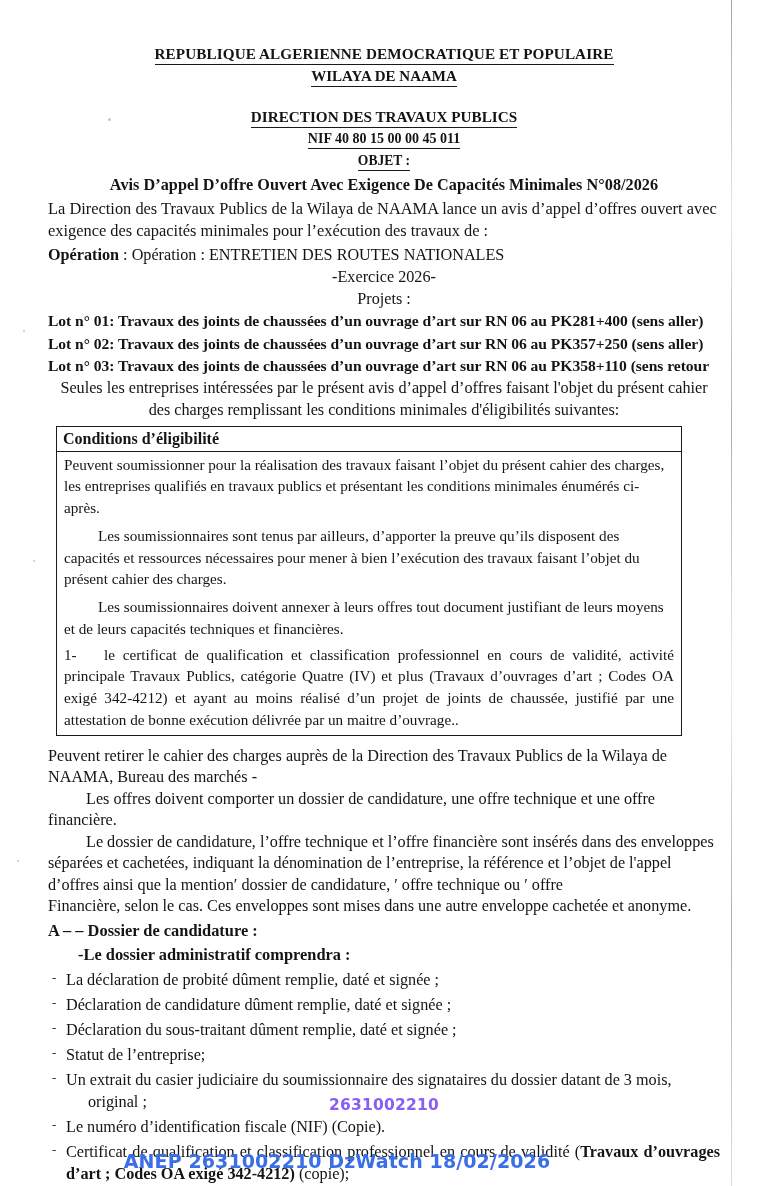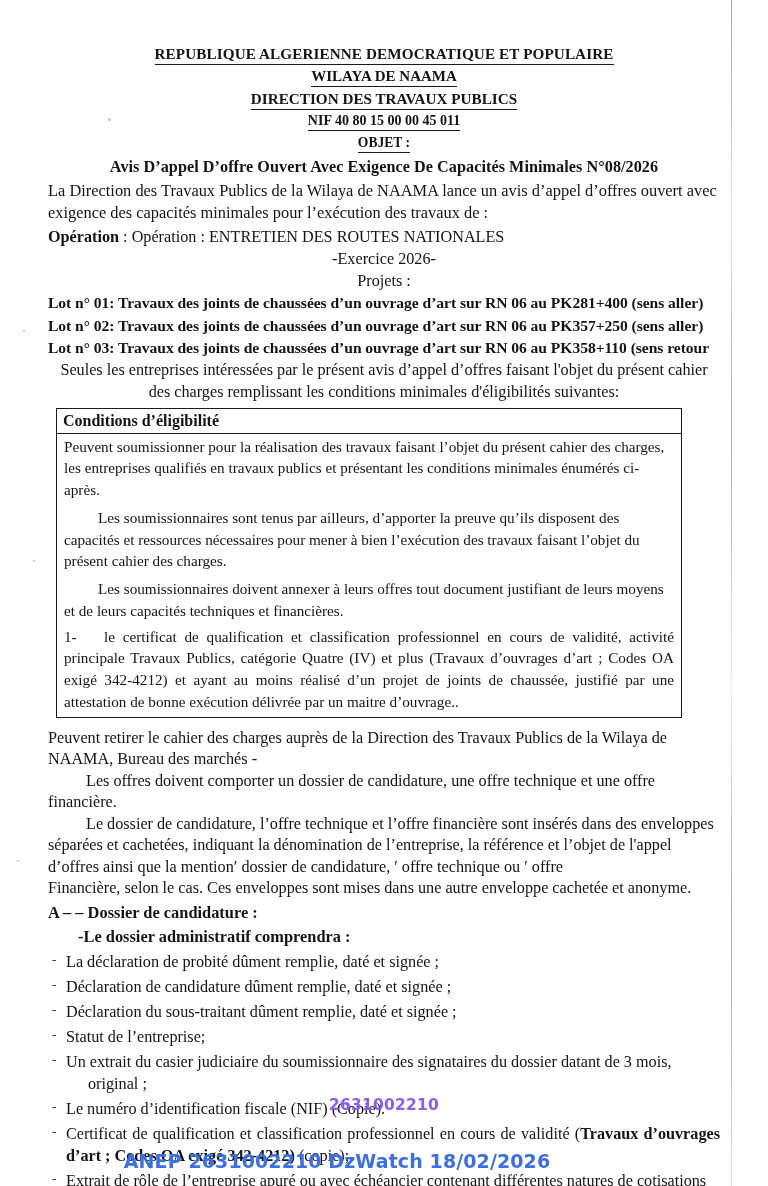--- a/index.html
+++ b/index.html
@@ -56,21 +56,21 @@
     font-weight: bold;
     line-height: 1.30;
   }
   .hdr .ul {
     display: inline-block;
     border-bottom: 1.4px solid #1a1a1a;
     padding-bottom: 0px;
   }
   .hdr-l1 { font-size: 15.2px; letter-spacing: .1px; }
   .hdr-l2 { font-size: 15px; margin-top: 2px; }
-  .hdr-l3 { font-size: 15.2px; margin-top: 2px; }
+  .hdr-l3 { font-size: 15.2px; margin-top: 20px; }
   .hdr-l4 { font-size: 14px; margin-top: 2px; }
   .hdr-l5 { font-size: 13.6px; margin-top: 3px; font-weight: bold; }
 
   .avis-title {
     text-align: center;
     font-weight: bold;
     font-size: 16.2px;
     margin-top: 5px;
     letter-spacing: .05px;
   }

